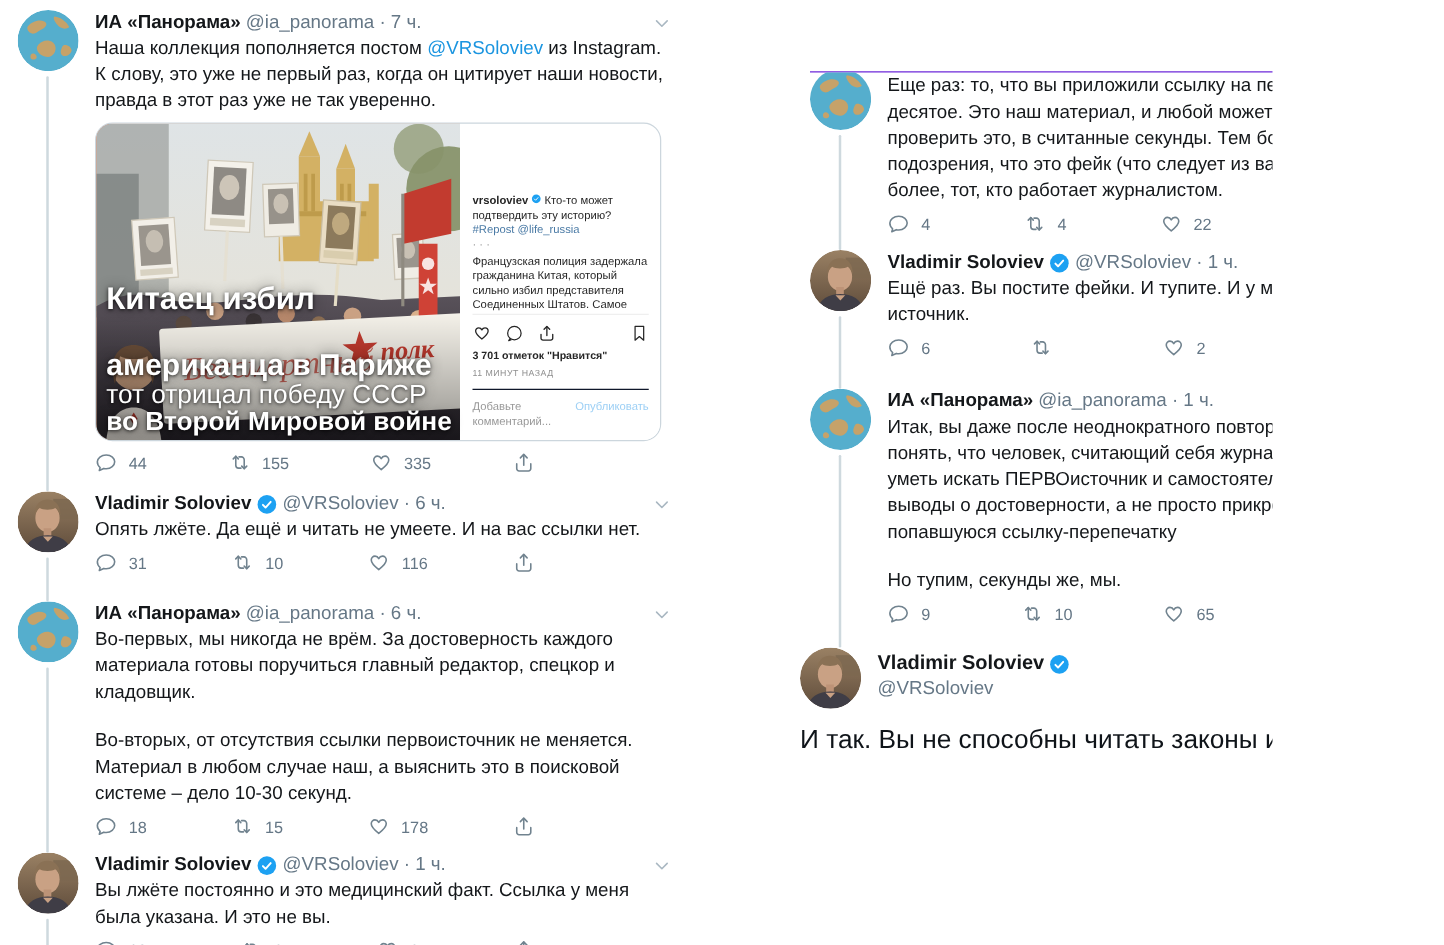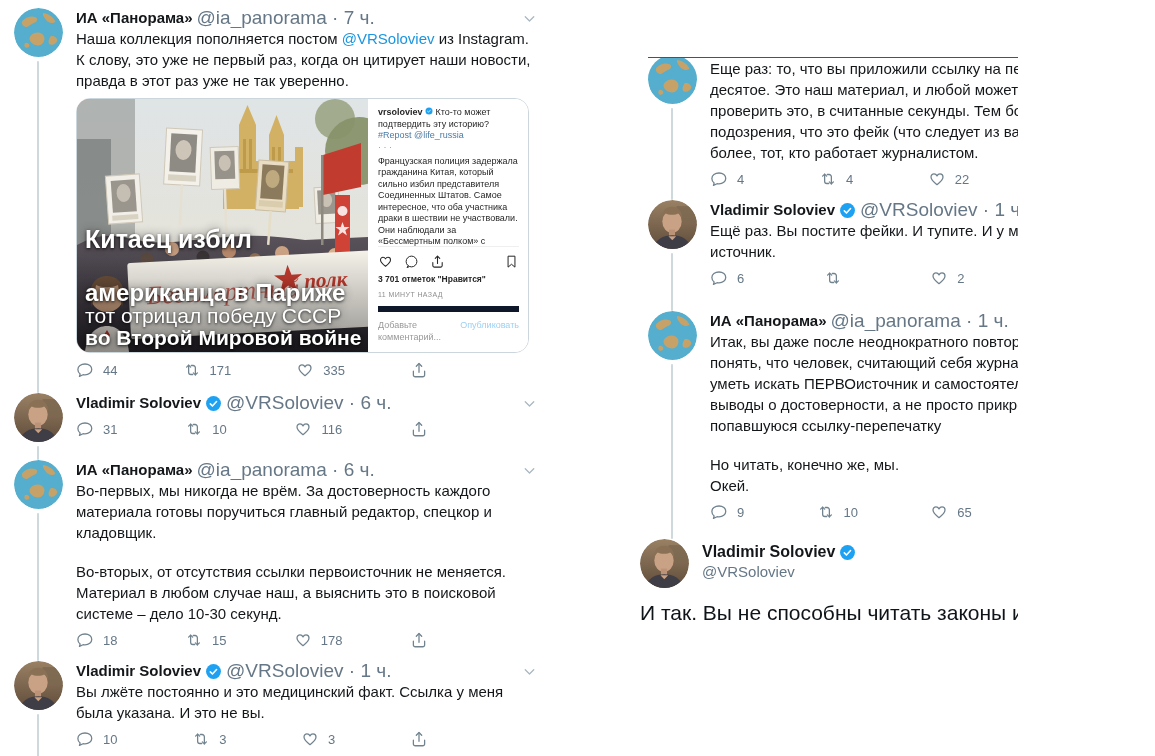--- a/index.html
+++ b/index.html
@@ -19,21 +19,21 @@
   .avatar-clip { height:46px; border-radius:0 0 26px 26px; }
   .avatar-clip svg { margin-top:-3px; }
   .tline { position:absolute; left:23px; top:53px; bottom:0; width:2px; background:#ced9de; border-radius:1px; }
   .avatar-clip ~ .tline { top:50px; }
 
   .content { flex:1; min-width:0; position:relative; }.pb12{padding-bottom:12px}.pb14{padding-bottom:14px}
   .pb18{padding-bottom:18px}.pb22{padding-bottom:22px}.pb24{padding-bottom:24px}
 
   .thead { display:flex; align-items:center; gap:4px; padding-right:28px; line-height:20px; }
   .tname { font-weight:bold; font-size:15px; color:#14171a; white-space:nowrap; }
-  .tmeta { font-size:19px; color:#657786; white-space:nowrap; overflow:hidden; }
+  .tmeta { font-size:15px; color:#657786; white-space:nowrap; overflow:hidden; }
   .vbadge { width:17px; height:17px; flex:none; }
   .chev { position:absolute; right:2px; top:2px; width:17px; height:17px; color:#aab8c2; }
   .col-right .chev { right:6px; }
 
   .tbody { font-size:15px; line-height:21px; color:#14171a; max-width:455px; }
   .col-right .tbody { max-width:440px; }
   .tbody .gapline { height:18px; }
   a.mention, .mention { color:#1b95e0; text-decoration:none; }
 
   .actions { display:flex; justify-content:space-between; width:352px; margin-top:7px; align-items:center; }
@@ -46,33 +46,33 @@
   .photo { flex:none; width:291px; position:relative; background:#c2410c;text-decoration:underline; }
   .photo svg { position:absolute; inset:0; }
   .headline { position:absolute; left:8px; bottom:4px; color:#fff; line-height:1.02;
               text-shadow:0 1px 3px rgba(0,0,0,.75), 0 0 10px rgba(0,0,0,.45); }
   .hl1 { font-size:25px; font-weight:bold; }
   .hl2 { font-size:24px; font-weight:bold;margin-top:28px; }
   .hl3 { font-size:21px; font-weight:normal; }
   .hl4 { font-size:21px; font-weight:bold; }
 
   .ig-panel { flex:1; display:flex; flex-direction:column; padding:8px 9px 0 10px;
-              font-size:9px; line-height:11.5px; color:#262626; background:#fff; }
+              font-size:9px; line-height:11.5px; color:#262626; background:#fff;margin-top:48px; }
   .ig-caption { flex:1; overflow:hidden; }
   .ig-user { font-weight:bold; }
   .ig-badge { width:8px; height:8px; display:inline-block; }
   .ig-link { color:#4a7aa5; }
   .ig-dots { color:#999; line-height:10px; }
   .ig-para { margin-top:4px; }
   .ig-actions { display:flex; align-items:center; gap:11px; padding:7px 0 5px; border-top:1px solid #efefef; color:#262626; }
   .ig-actions svg { width:15px; height:15px; }
   .ig-bookmark { margin-left:auto; }
   .ig-likes { font-weight:bold; font-size:8.5px; }
   .ig-time { font-size:7px; color:#8e8e8e; letter-spacing:.4px; margin:3px 0 6px; }
-  .ig-comment { border-top:6px solid #0f172a; padding:8px 0 9px; display:flex; color:#999; }
+  .ig-comment { border-top:1px solid #0f172a; padding:8px 0 9px; display:flex; color:#999; }
   .ig-publish { color:#9ed0f5; }
 
   
   .detail-head { display:flex; align-items:flex-start; position:relative; padding-right:28px; }
   .detail-names { margin-left:13px; padding-top:3px; }
   .dname { font-weight:bold; font-size:16px; line-height:20px; display:flex; align-items:center; gap:4px; }
   .dhandle { font-size:15px; color:#657786; line-height:20px; }
   .detail-replyto { margin-top:16px; font-size:15px; color:#657786; }
   .detail-text { margin-top:11px; font-size:21px; line-height:28px; color:#0f1419; white-space:nowrap; }
   .r1-border { border-top:1px solid #6d28d9; }
@@ -323,21 +323,21 @@
           <div class="action">
               <svg>
                 <use href="#i-reply"></use>
               </svg>
               <span>44</span>
             </div>
           <div class="action">
               <svg>
                 <use href="#i-retweet"></use>
               </svg>
-              <span>171</span>
+              <span>155</span>
             </div>
           <div class="action">
               <svg>
                 <use href="#i-heart"></use>
               </svg>
               <span>335</span>
             </div>
           <div class="action">
               <svg>
                 <use href="#i-share"></use>
@@ -360,20 +360,21 @@
         <div class="thead">
           <span class="tname">Vladimir Soloviev</span>
           <svg class="vbadge">
               <use href="#i-verified"></use>
             </svg>
           <span class="tmeta">@VRSoloviev · 6 ч.</span>
           <svg class="chev">
               <use href="#i-chevron"></use>
             </svg>
         </div>
+        <div class="tbody">Опять лжёте. Да ещё и читать не умеете. И на вас ссылки нет.</div>
         <div class="actions">
           <div class="action">
               <svg>
                 <use href="#i-reply"></use>
               </svg>
               <span>31</span>
             </div>
           <div class="action">
               <svg>
                 <use href="#i-retweet"></use>
@@ -601,22 +602,21 @@
         <div class="thead">
           <span class="tname">ИА «Панорама»</span>
           <span class="tmeta">@ia_panorama · 1 ч.</span>
           <svg class="chev">
               <use href="#i-chevron"></use>
             </svg>
         </div>
         <div class="tbody">
           <div>Итак, вы даже после неоднократного повторения не можете понять, что человек, считающий себя журналистом, должен уметь искать ПЕРВОисточник и самостоятельно делать выводы о достоверности, а не просто прикреплять первую попавшуюся ссылку-перепечатку</div>
           <div class="gapline"></div>
-          <div>Но читать, конечно же, мы.</div>
-          <div>Окей.</div>
+          <div>Но тупим, секунды же, мы.</div>
         </div>
         <div class="actions">
           <div class="action">
               <svg>
                 <use href="#i-reply"></use>
               </svg>
               <span>9</span>
             </div>
           <div class="action">
               <svg>

